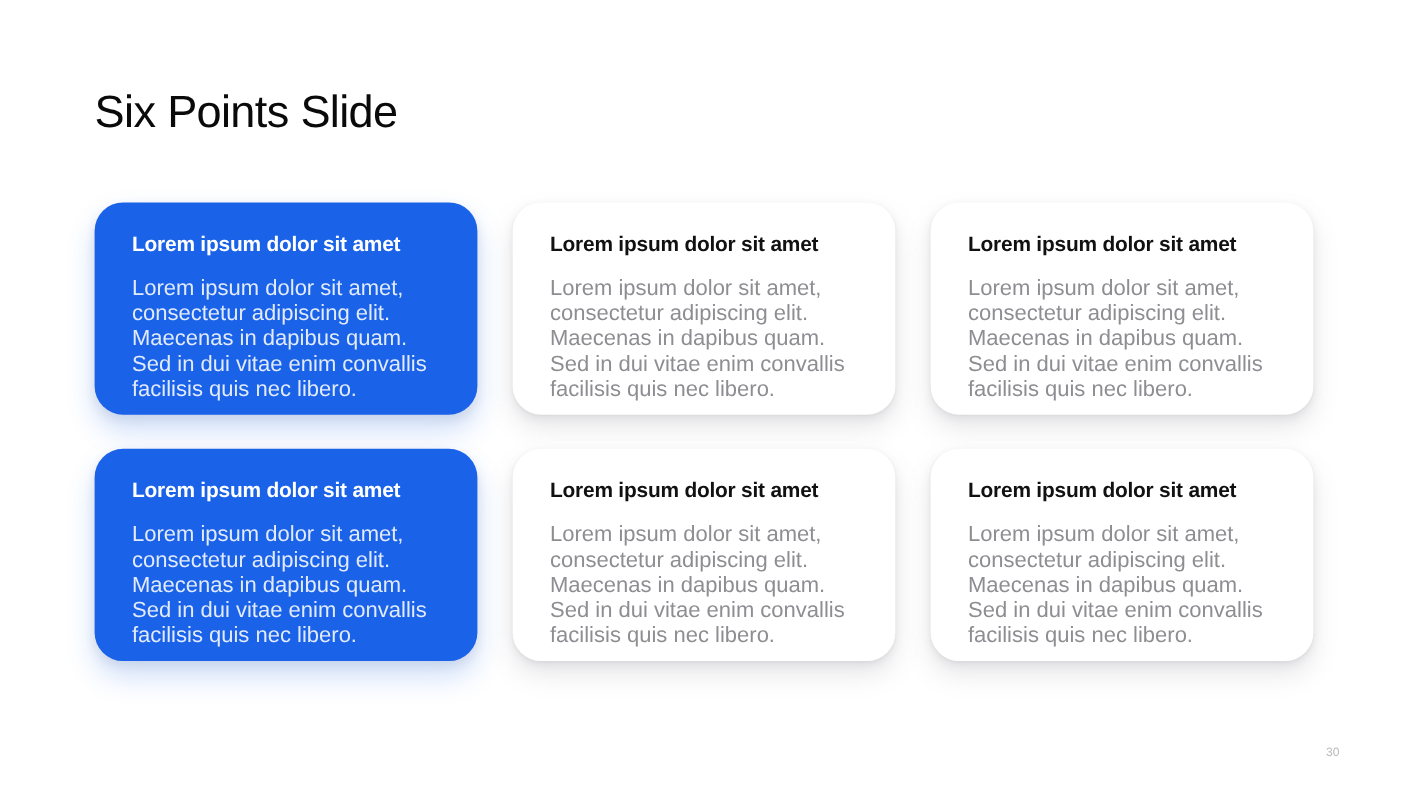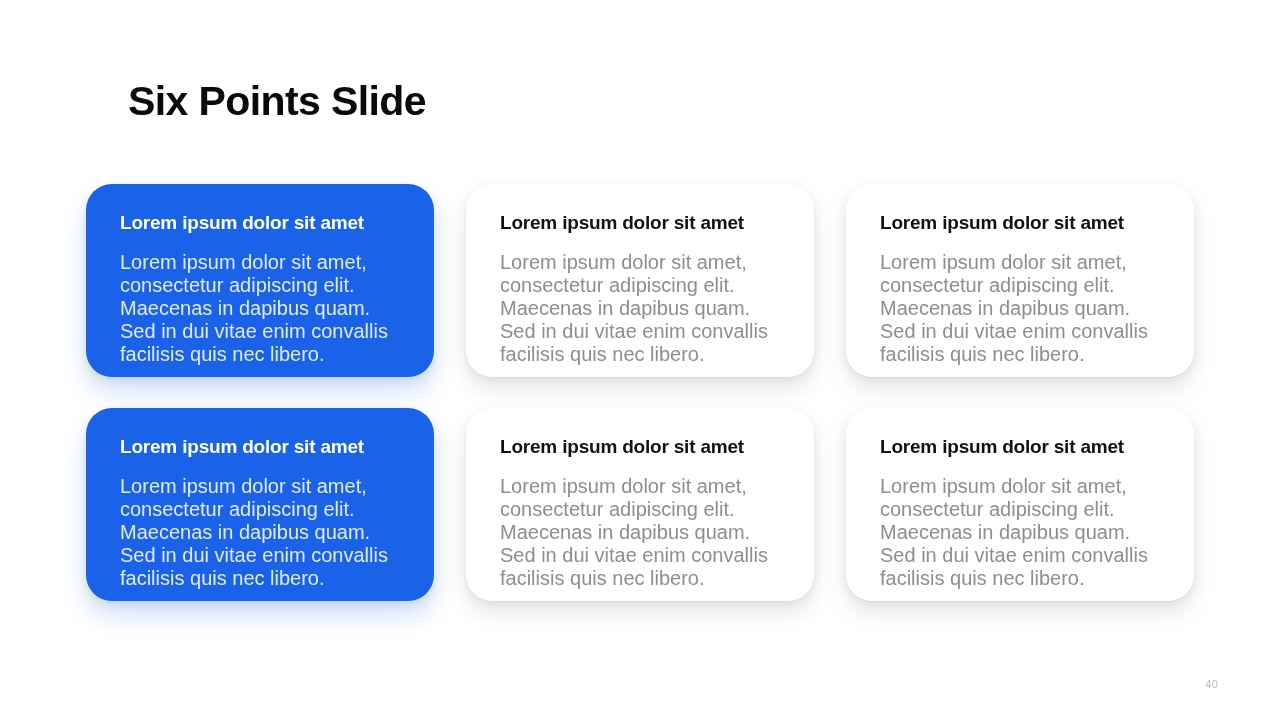--- a/index.html
+++ b/index.html
@@ -20,26 +20,25 @@
     width: 1280px;
     height: 720px;
     box-sizing: border-box;
   }
 
   .slide-title {
     position: absolute;
     left: 86px;
     top: 52px;
     font-size: 41px;
-    font-weight: bold;
+    font-weight: normal;
     color: #0a0a0a;
     letter-spacing: -0.6px;
     line-height: 1.1;
     white-space: nowrap;
-    margin-left: 42px;
   }
 
   .cards-grid {
     position: absolute;
     left: 86px;
     top: 184px;
     width: 1108px;
     display: grid;
     grid-template-columns: 348px 348px 348px;
     grid-template-rows: 193px 193px;
@@ -132,15 +131,15 @@
       <p class="card-body">Lorem ipsum dolor sit amet, consectetur adipiscing elit. Maecenas in dapibus quam. Sed in dui vitae enim convallis facilisis quis nec libero.</p>
     </div>
 
     <div class="card card--plain">
       <div class="card-title">Lorem ipsum dolor sit amet</div>
       <p class="card-body">Lorem ipsum dolor sit amet, consectetur adipiscing elit. Maecenas in dapibus quam. Sed in dui vitae enim convallis facilisis quis nec libero.</p>
     </div>
 
   </div>
 
-  <div class="page-number">40</div>
+  <div class="page-number">30</div>
 
 </div>
 
 </body></html>

